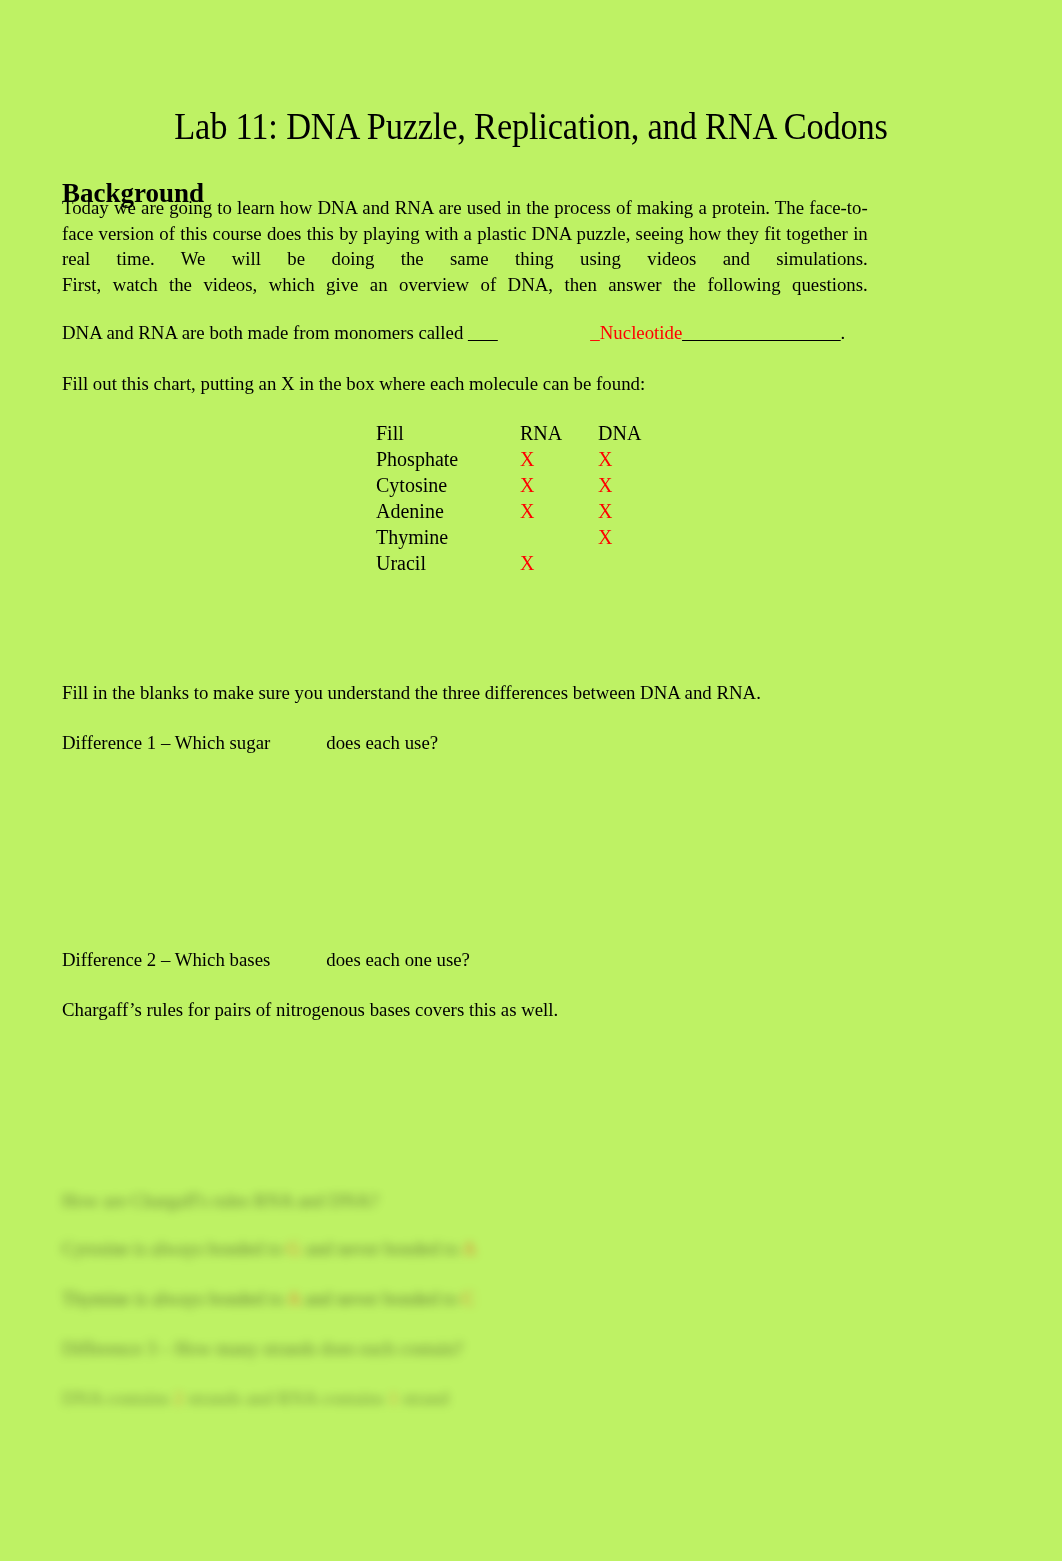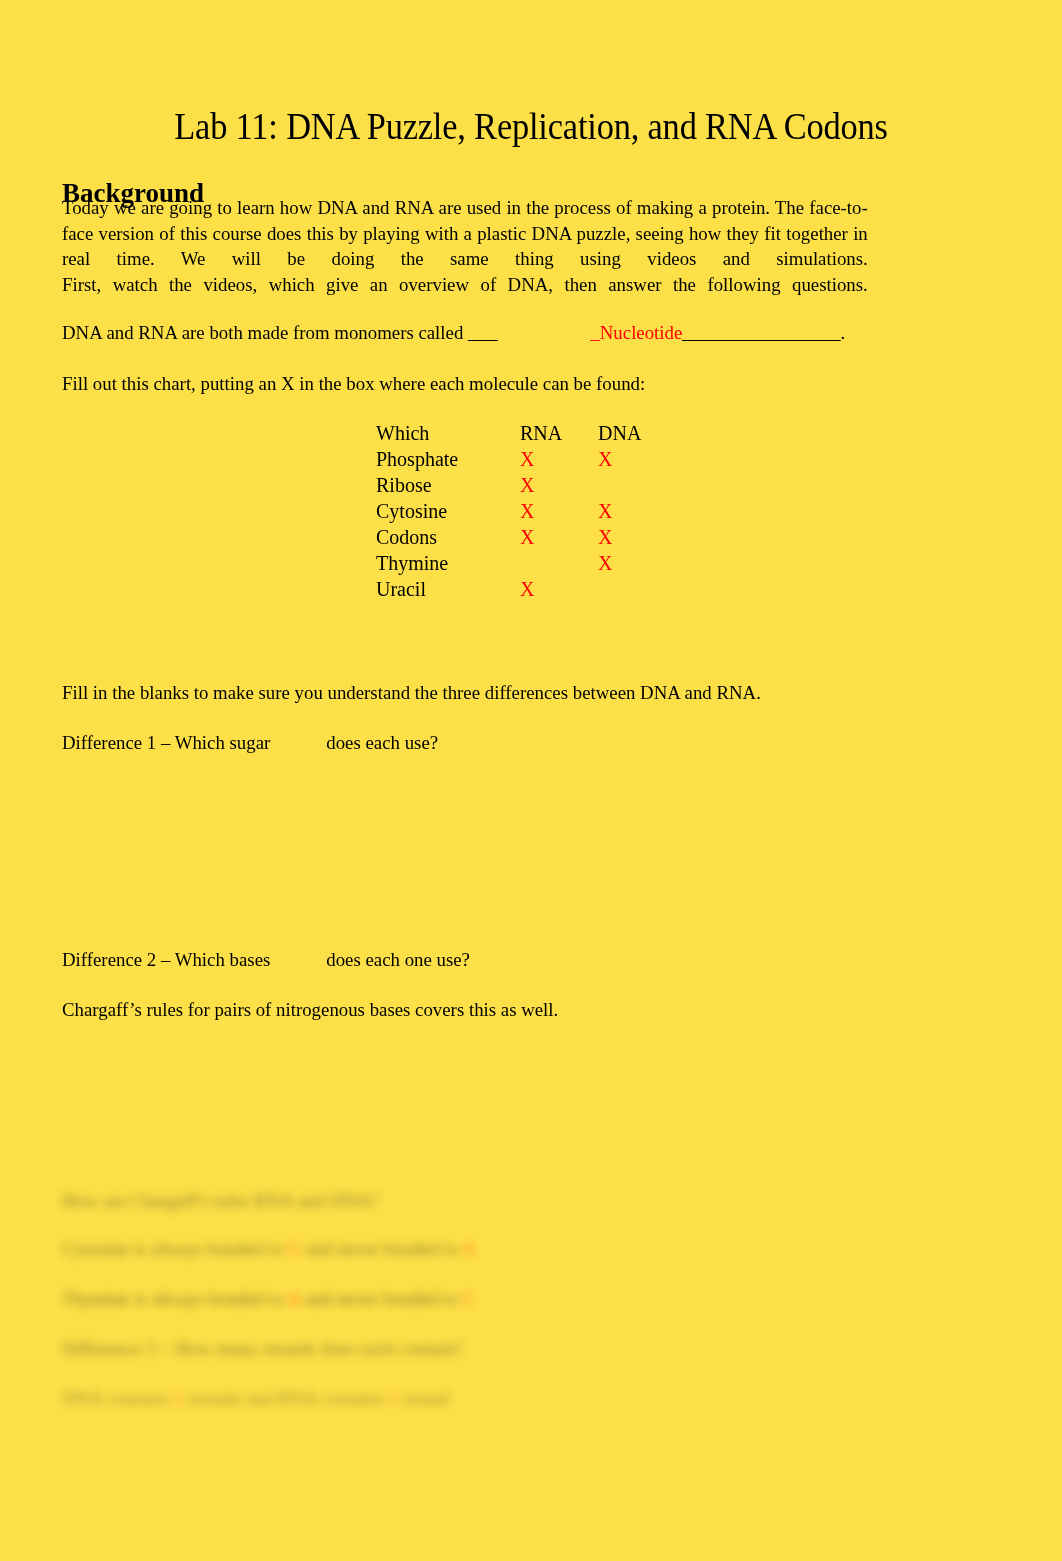--- a/index.html
+++ b/index.html
@@ -13,21 +13,21 @@
     height: 1561px;
     position: relative;
     overflow: hidden;
     font-family: "Liberation Serif", "DejaVu Serif", serif;
     color: #000000;
   }
 
   .page {
     position: absolute;
     inset: 0;
-    background: #fde047;
+    background: #bef264;
   }
 
   
   .doc-title {
     position: absolute;
     left: 60px;
     top: 80px;
     width: 942px;
     text-align: center;
     font-family: "Liberation Serif", "DejaVu Serif", serif;
@@ -179,41 +179,36 @@
 
   <div class="body-block monomer-line">
     <span>DNA and RNA are both made from monomers called </span><span class="blank-underline">___</span><span class="tabgap-wide"></span><span class="answer-red">_Nucleotide</span><span class="blank-underline">________________</span><span>.</span>
   </div>
 
   <div class="body-block chart-line">Fill out this chart, putting an X in the box where each molecule can be found:</div>
 
   <table class="mol-table">
     <tbody>
       <tr>
-        <td class="col-name">Which</td>
+        <td class="col-name">Fill</td>
         <td class="col-rna">RNA</td>
         <td class="col-dna">DNA</td>
       </tr>
       <tr>
         <td class="col-name">Phosphate</td>
         <td class="col-rna mark">X</td>
         <td class="col-dna mark">X</td>
       </tr>
       <tr>
-        <td class="col-name">Ribose</td>
-        <td class="col-rna mark">X</td>
-        <td class="col-dna mark"></td>
-      </tr>
-      <tr>
         <td class="col-name">Cytosine</td>
         <td class="col-rna mark">X</td>
         <td class="col-dna mark">X</td>
       </tr>
       <tr>
-        <td class="col-name">Codons</td>
+        <td class="col-name">Adenine</td>
         <td class="col-rna mark">X</td>
         <td class="col-dna mark">X</td>
       </tr>
       <tr>
         <td class="col-name">Thymine</td>
         <td class="col-rna mark"></td>
         <td class="col-dna mark">X</td>
       </tr>
       <tr>
         <td class="col-name">Uracil</td>

